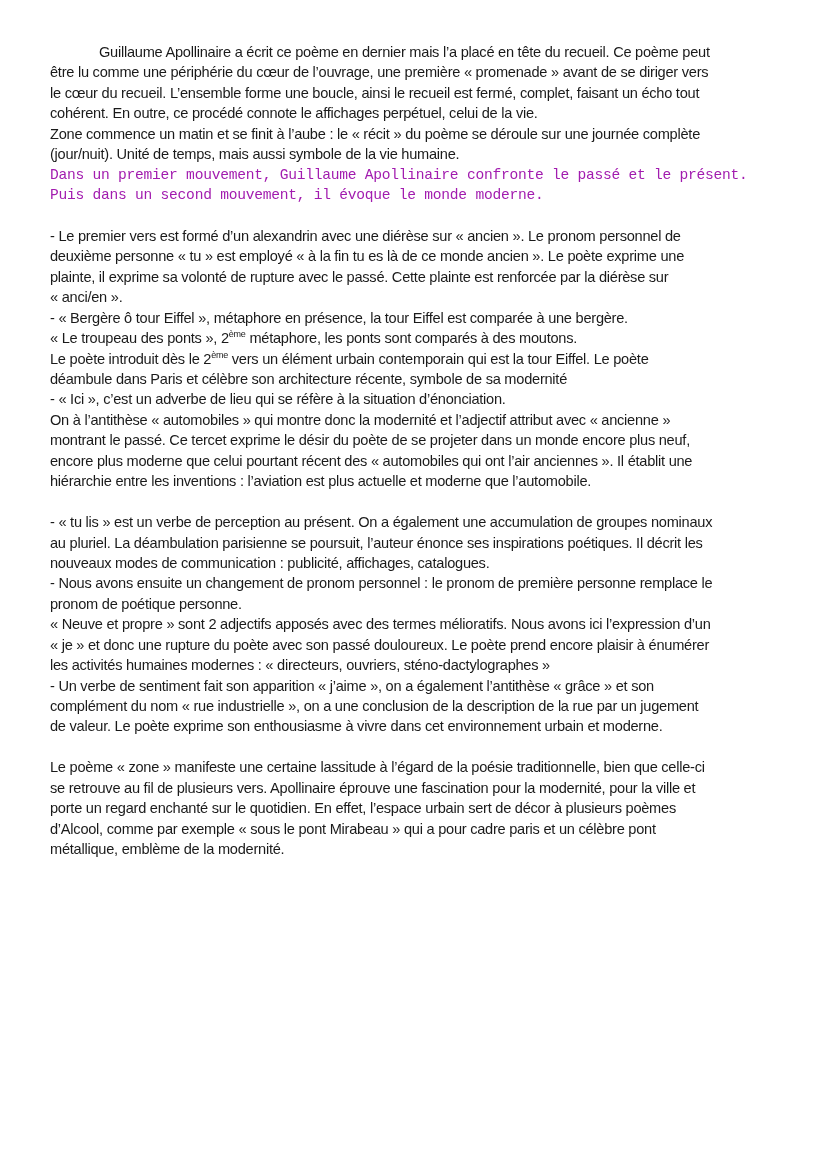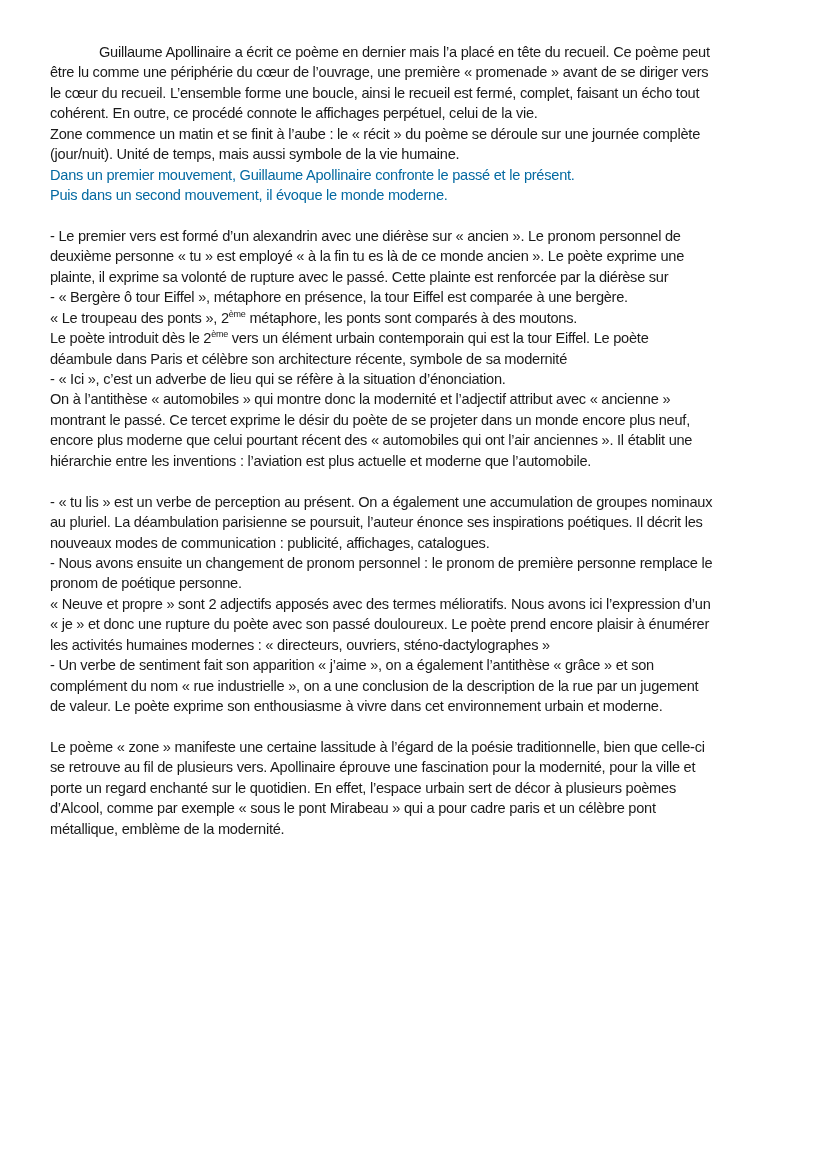--- a/index.html
+++ b/index.html
@@ -5,21 +5,21 @@
   html, body { margin: 0; padding: 0; background: #ffffff; }
   body { width: 828px; height: 1171px; position: relative; overflow: hidden; }
   .page {
     position: absolute; left: 50px; top: 42px; width: 730px;
     font-family: "Liberation Sans", sans-serif;
     font-size: 14.6px; line-height: 20.45px; color: #1a1a1a;
     letter-spacing: -0.25px;
   }
   .line { white-space: nowrap; height: 20.45px; }
   .indent { padding-left: 49px; }
-  .red { color: #0369a1; }
+  .red { color: #a21caf; font-family: Liberation Mono, monospace; }
   .bold { font-weight: bold; letter-spacing: -0.35px; }
   .blank { height: 20.45px; }
   sup { font-size: 9px; line-height: 0; vertical-align: 6px; }
 </style>
 </head>
 <body>
 
 <div class="page">
 
   <div>
@@ -32,20 +32,21 @@
     <div class="line red">Dans un premier mouvement, Guillaume Apollinaire confronte le passé et le présent.</div>
     <div class="line red">Puis dans un second mouvement, il évoque le monde moderne.</div>
   </div>
 
   <div class="blank"></div>
 
   <div>
     <div class="line">- Le premier vers est formé d’un alexandrin avec une diérèse sur « ancien ». Le pronom personnel de</div>
     <div class="line">deuxième personne « tu » est employé « à la fin tu es là de ce monde ancien ». Le poète exprime une</div>
     <div class="line">plainte, il exprime sa volonté de rupture avec le passé. Cette plainte est renforcée par la diérèse sur</div>
+    <div class="line">« anci/en ».</div>
     <div class="line">- « Bergère ô tour Eiffel », métaphore en présence, la tour Eiffel est comparée à une bergère.</div>
     <div class="line"><span>« Le troupeau des ponts », 2</span><sup>ème</sup><span> métaphore, les ponts sont comparés à des moutons.</span></div>
     <div class="line"><span>Le poète introduit dès le 2</span><sup>ème</sup><span> vers un élément urbain contemporain qui est la tour Eiffel. Le poète</span></div>
     <div class="line">déambule dans Paris et célèbre son architecture récente, symbole de sa modernité</div>
     <div class="line">- « Ici », c’est un adverbe de lieu qui se réfère à la situation d’énonciation.</div>
     <div class="line">On à l’antithèse « automobiles » qui montre donc la modernité et l’adjectif attribut avec « ancienne »</div>
     <div class="line">montrant le passé. Ce tercet exprime le désir du poète de se projeter dans un monde encore plus neuf,</div>
     <div class="line">encore plus moderne que celui pourtant récent des « automobiles qui ont l’air anciennes ». Il établit une</div>
     <div class="line">hiérarchie entre les inventions : l’aviation est plus actuelle et moderne que l’automobile.</div>
   </div>

